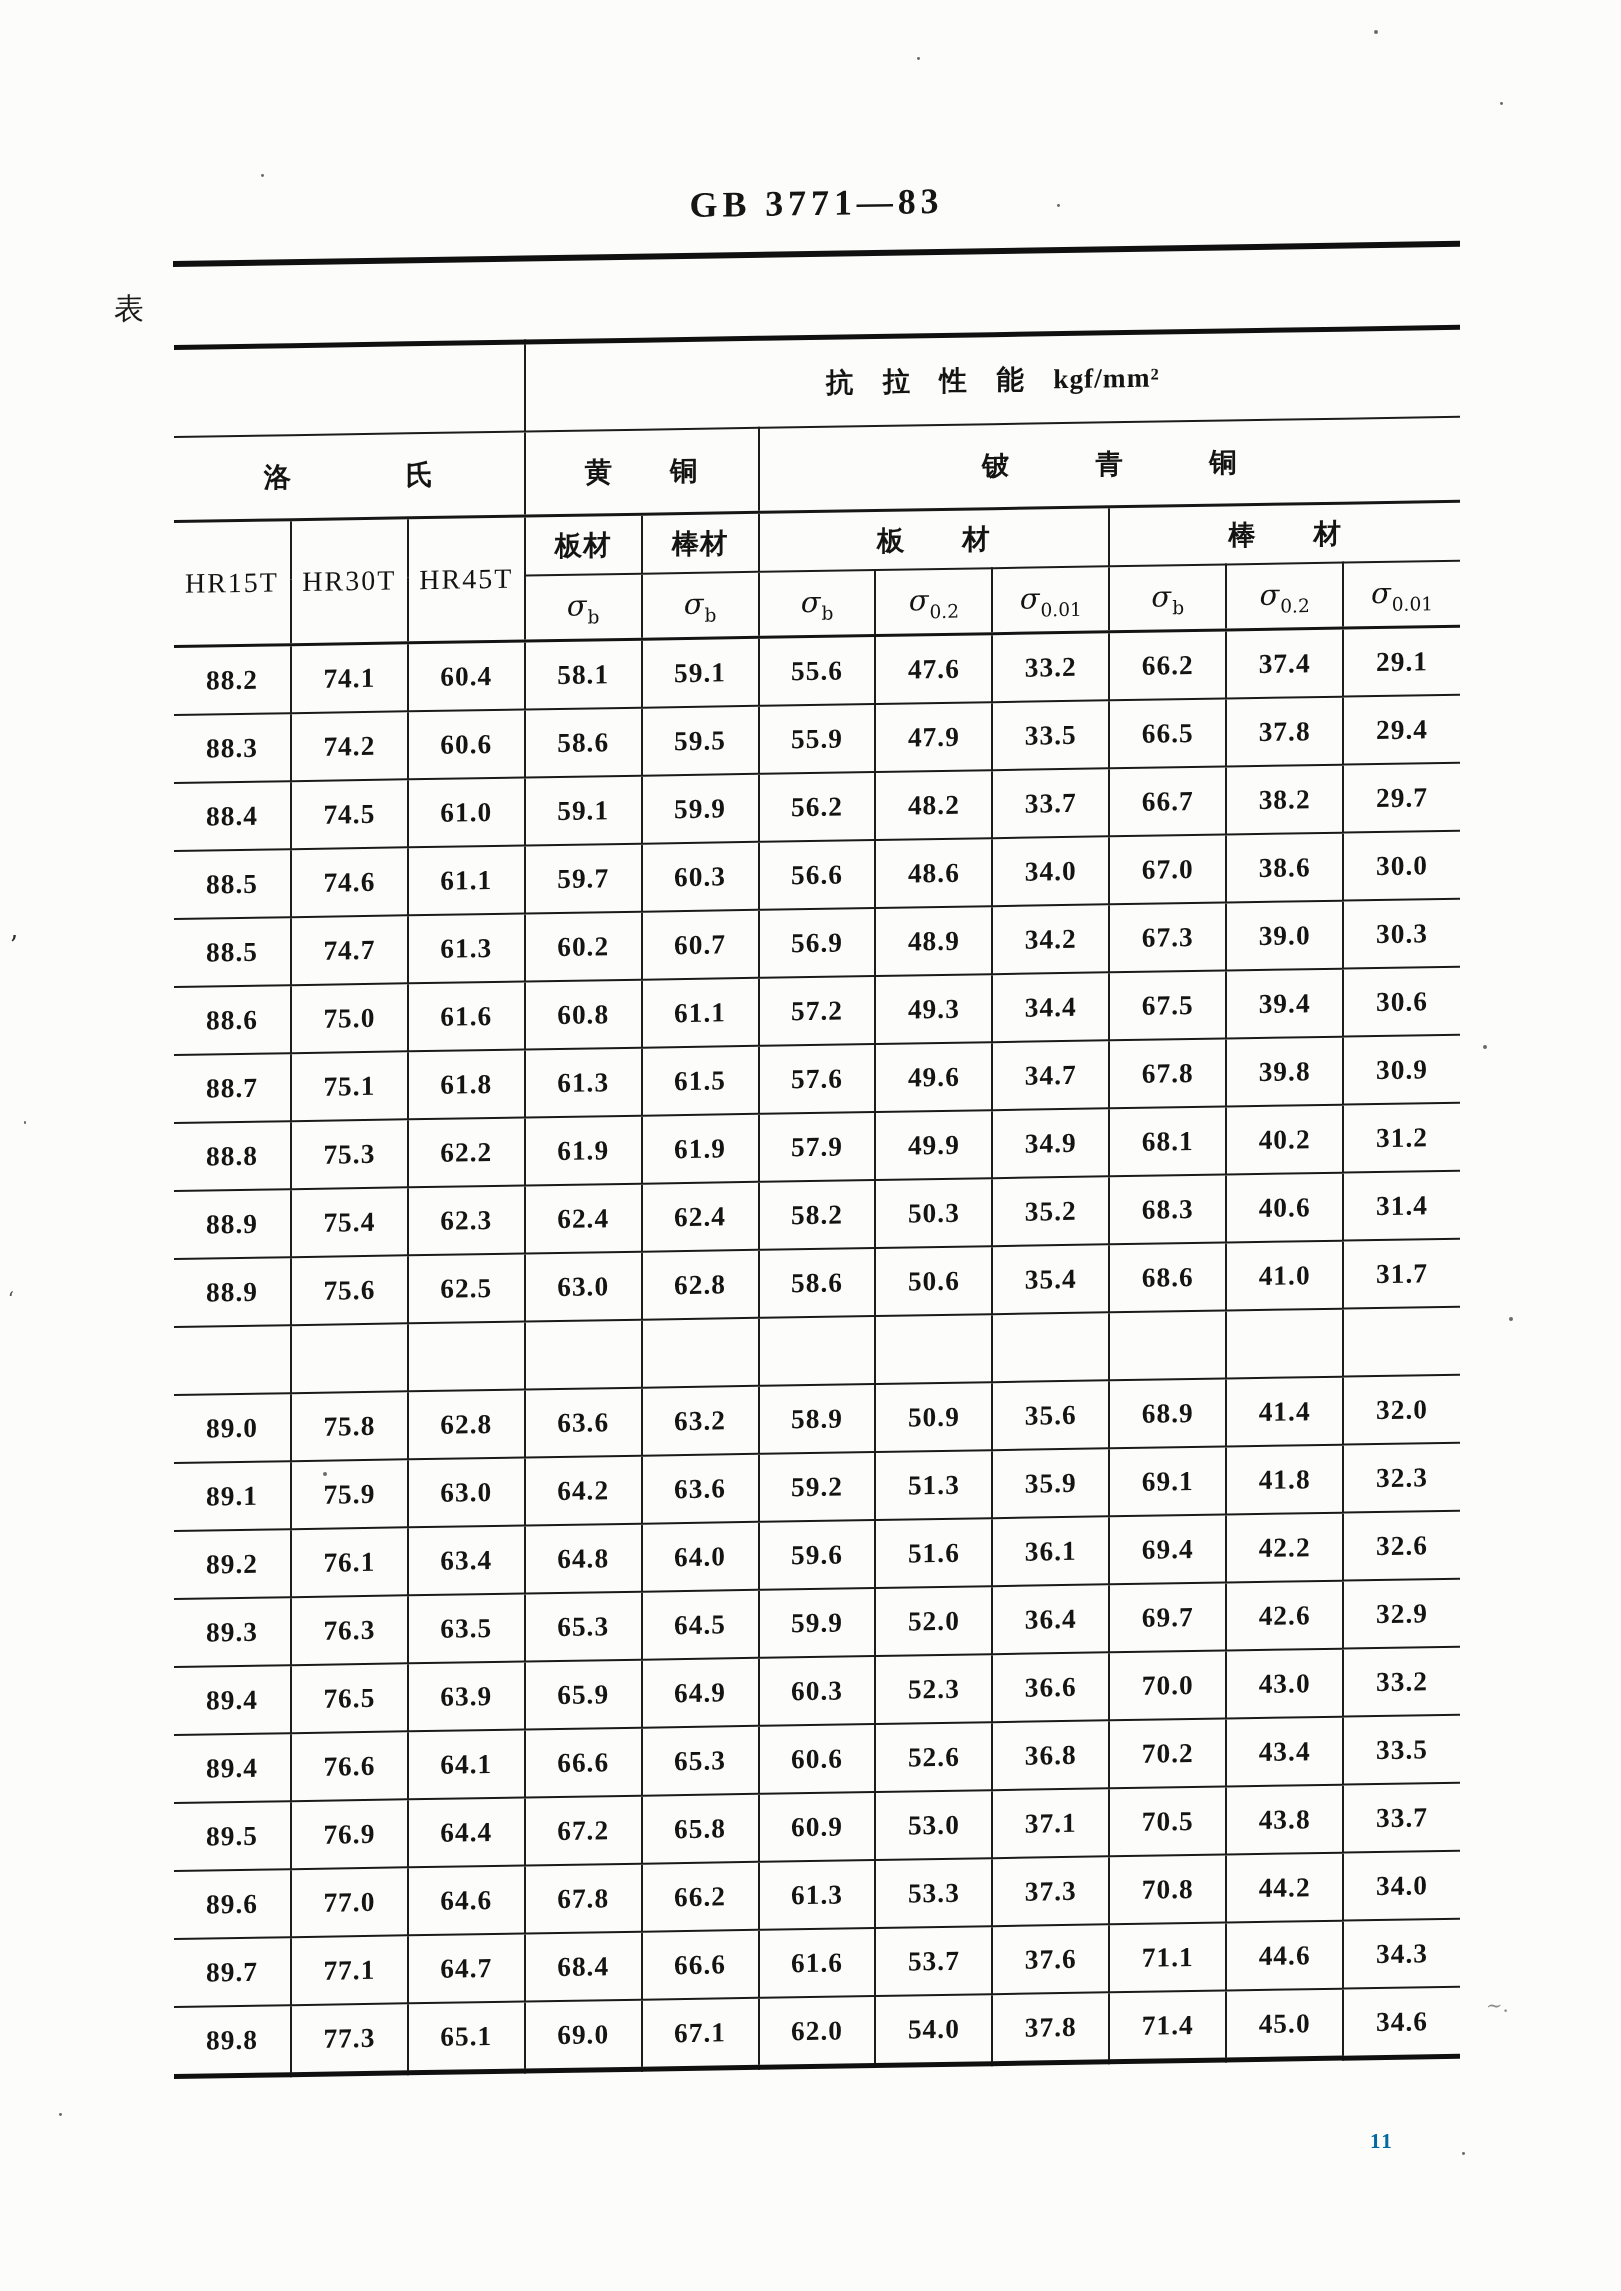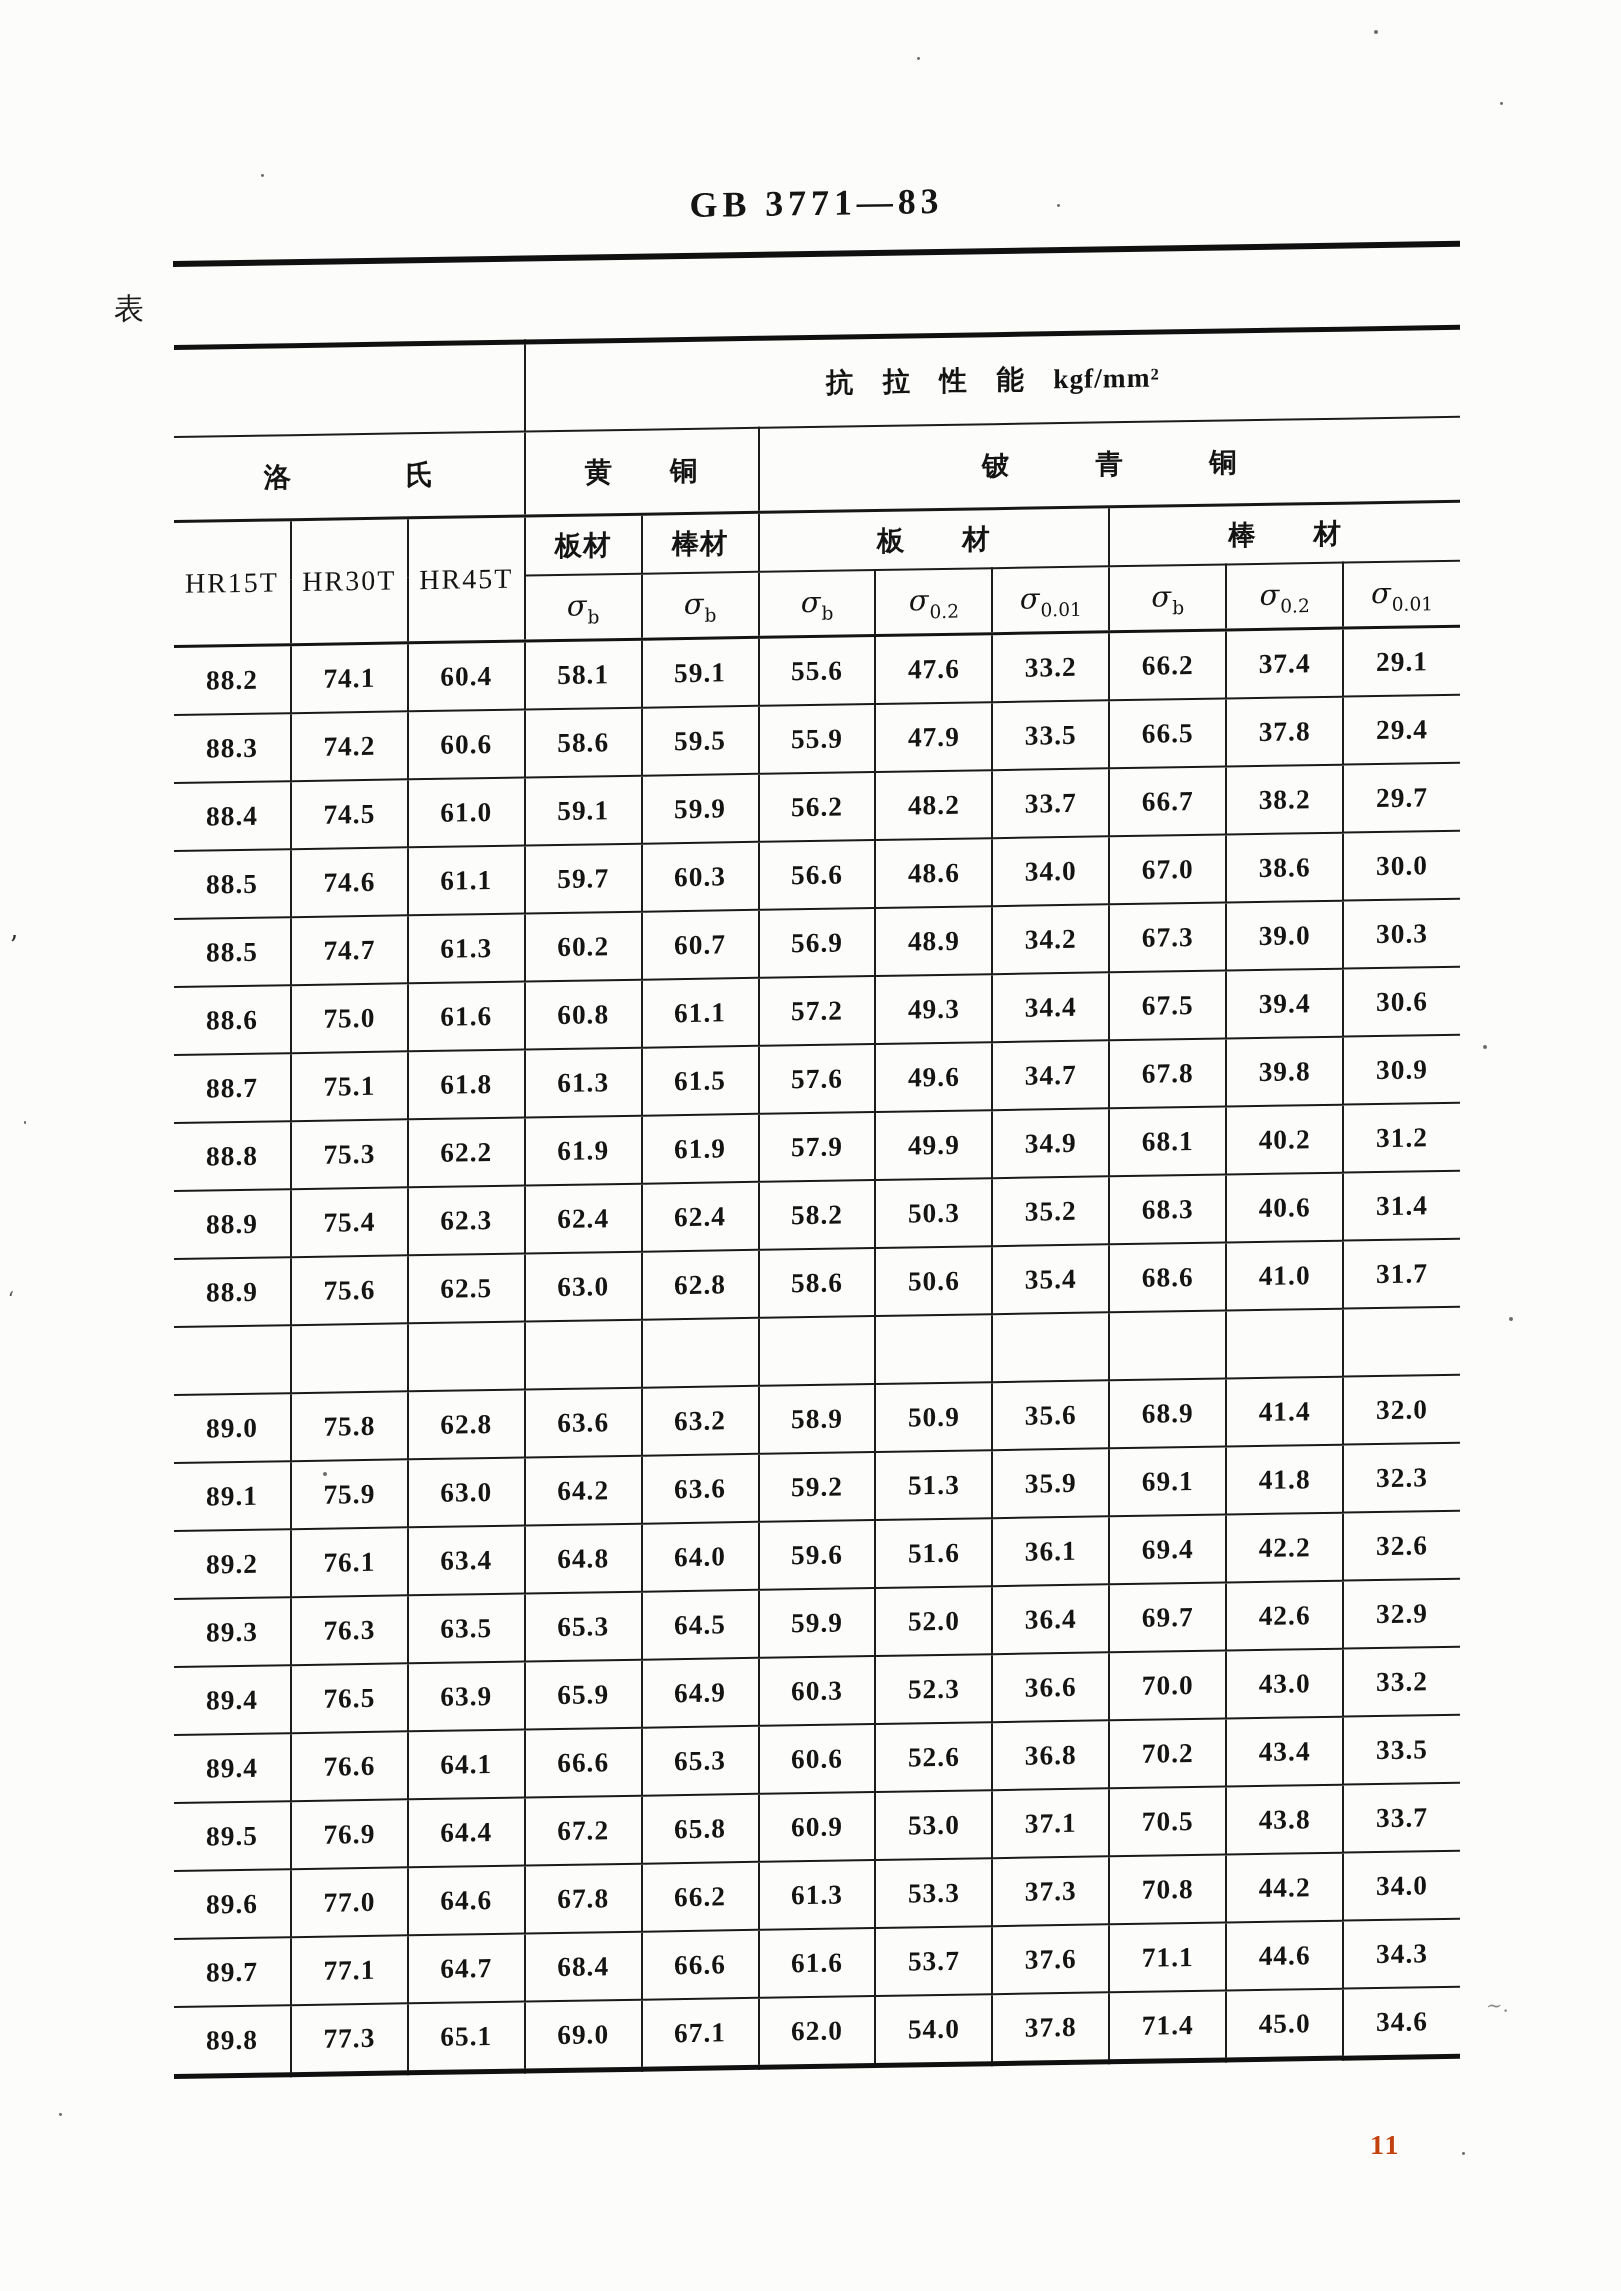--- a/index.html
+++ b/index.html
@@ -72,21 +72,21 @@
   .sig .sgm{font-size:29px;}
   .sig sub{font-size:18.6px;font-style:normal;letter-spacing:0;position:relative;top:2px;}
 
   
   .tbl tbody td{height:66px;border-top:2.9px solid #1a1a1a;}
   .tbl tbody tr:first-child td{border-top:3.9px solid #141414;}
 
   .pageno{
     position:absolute;left:1370px;top:2129px;width:69px;
     font-family:"Liberation Serif", serif;
-    font-weight:bold;font-size:28px;letter-spacing:2px;color:#c2410c;
+    font-weight:bold;font-size:21px;letter-spacing:2px;color:#0369a1;
   }
 
   
   .speck{position:absolute;background:#6a6a6a;border-radius:50%;}
   .mark{
     position:absolute;
     font-family:"DejaVu Serif",serif;
     color:#2a2a2a;font-size:25.5px;line-height:1;
   }
   .mark.faint{color:#8b8b8b;font-size:19.6px;}

